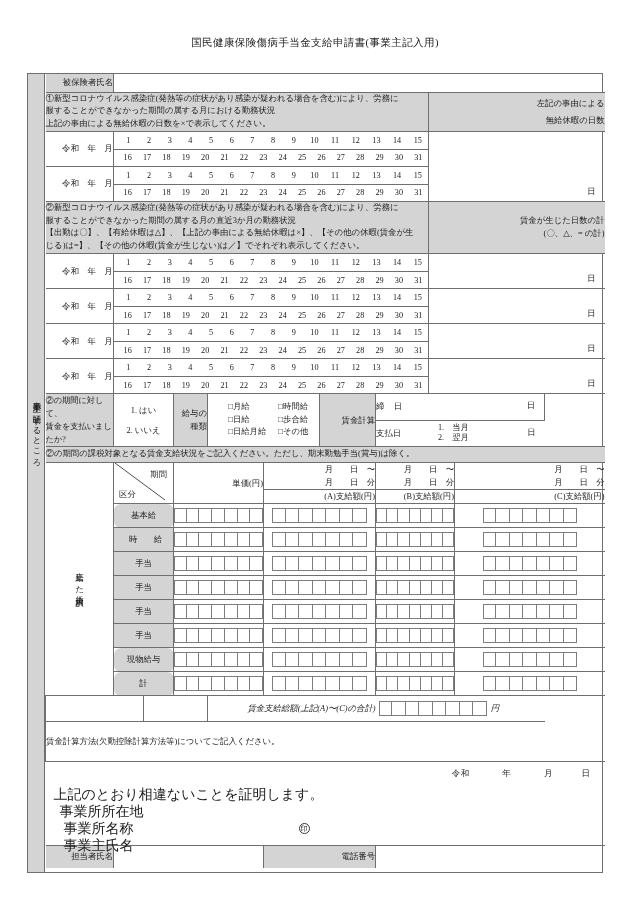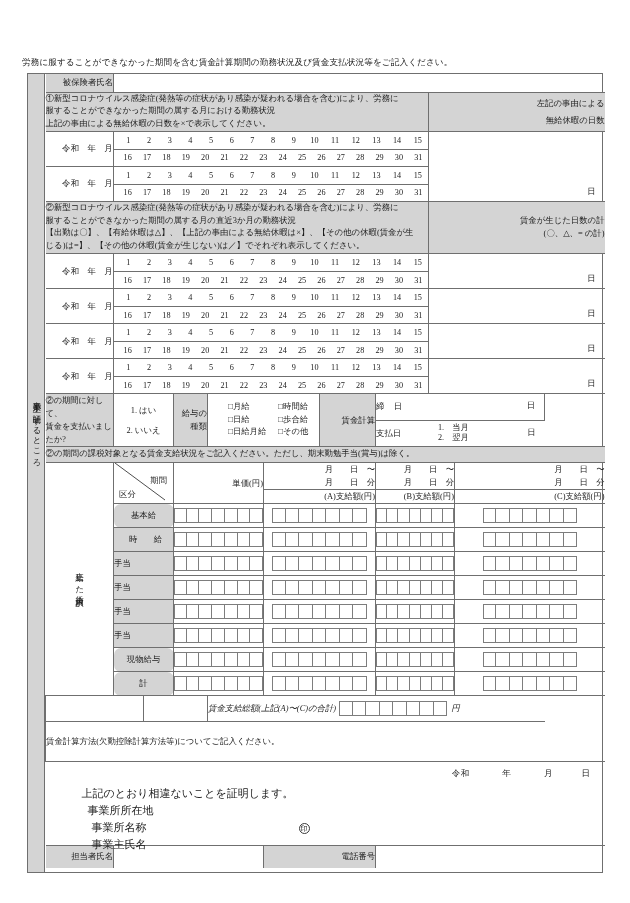--- a/index.html
+++ b/index.html
@@ -49,21 +49,21 @@
   table.g td, table.g th {
     border:1px solid #6f6f6f; padding:0; vertical-align:middle;
     font-weight:normal; font-size:8.4px;
   }
   .sh { background:#d4d4d4; }
   .nb-t { border-top:none !important; }
   .nb-l { border-left:none !important; }
   .nb-r { border-right:none !important; }
   .nb-b { border-bottom:none !important; }
   .c { text-align:right; }
-  .r { text-align:left;margin-left:32px; }
+  .r { text-align:center;margin-left:32px; }
   .pad { padding:2px 4px; }
   .lh13 { line-height:13px; }
 
   
   .namelabel { height:18px; }
 
   
   .notice { padding:2px 4px 3px 4px; line-height:12.8px; font-size:8.35px; }
 
   
@@ -82,21 +82,21 @@
     display:inline-block; width:22.6px; text-align:center;
     font-size:8.2px; font-family:"Liberation Serif", serif;
   }
   .cntcell { position:relative; }
   .cntcell .unit { position:absolute; right:9px; bottom:4px; font-size:8.3px; }
   .chkrow { line-height:12.6px; font-size:8.3px; padding-left:20px; }
 
   
   .diag { position:relative; height:38px; }
   .diag svg { position:absolute; left:0; top:0; }
-  .diag .t1 { position:absolute; right:6px; top:12px; font-size:8.4px;margin-left:24px; }
+  .diag .t1 { position:absolute; right:6px; top:6px; font-size:8.4px;margin-left:24px; }
   .diag .t2 { position:absolute; left:5px; bottom:3px; font-size:8.4px; }
 
   .boxes { display:flex; justify-content:center; }
   .boxes i {
     display:block; width:13.5px; height:15px;
     border:1px solid #7d7d7d; border-left:none; font-style:normal;
   }
   .boxes i:first-child { border-left:1px solid #7d7d7d; }
   .boxwrap { padding:2px 0; }
 
@@ -111,35 +111,35 @@
   }
 
   .totalrow { height:26px;font-style:italic; }
   .totlabel { font-size:8.4px; padding-right:3px; }
 
   .memo { height:40px; padding:4px 6px; font-size:8.4px; vertical-align:top; }
 
   .certblock { height:84px; position:relative; padding:0; vertical-align:top; }
   .certdate { position:absolute; right:14px; top:6px; font-size:8.5px; letter-spacing:0.5px; }
   .certdate span { display:inline-block; }
-  .certline { position:absolute; left:10px; font-size:11px;margin-left:28px; }
+  .certline { position:absolute; left:10px; font-size:14px; }
   .seal {
     position:absolute; left:253px; top:61px;
     width:11px; height:11px; border:1px solid #3a3a3a; border-radius:50%;
     font-size:7px; line-height:10px; text-align:center;
   }
 
   .lastrow { height:22px; }
 </style>
 </head>
 <body>
 
 <div class="page">
 
-  <div class="lead">労務に服することができなかった期間を含む賃金計算期間の勤務状況及び賃金支払状況等をご記入ください。</div>
+  <div class="doc-title">国民健康保険傷病手当金支給申請書(事業主記入用)</div>
 
   <div class="frame">
 
     <div class="vstrip">
       <div class="vtxt">事業主が証明するところ</div>
     </div>
 
     <div class="body">
       <table class="g">
         <colgroup>

